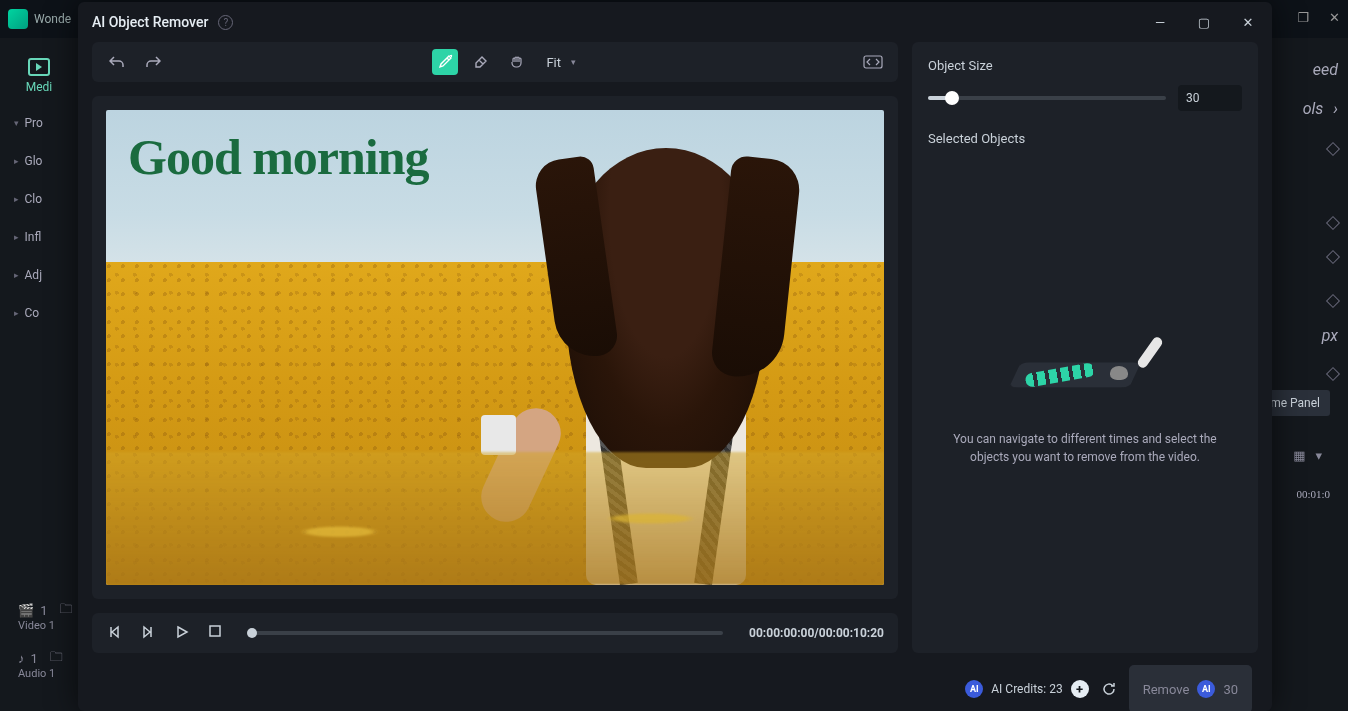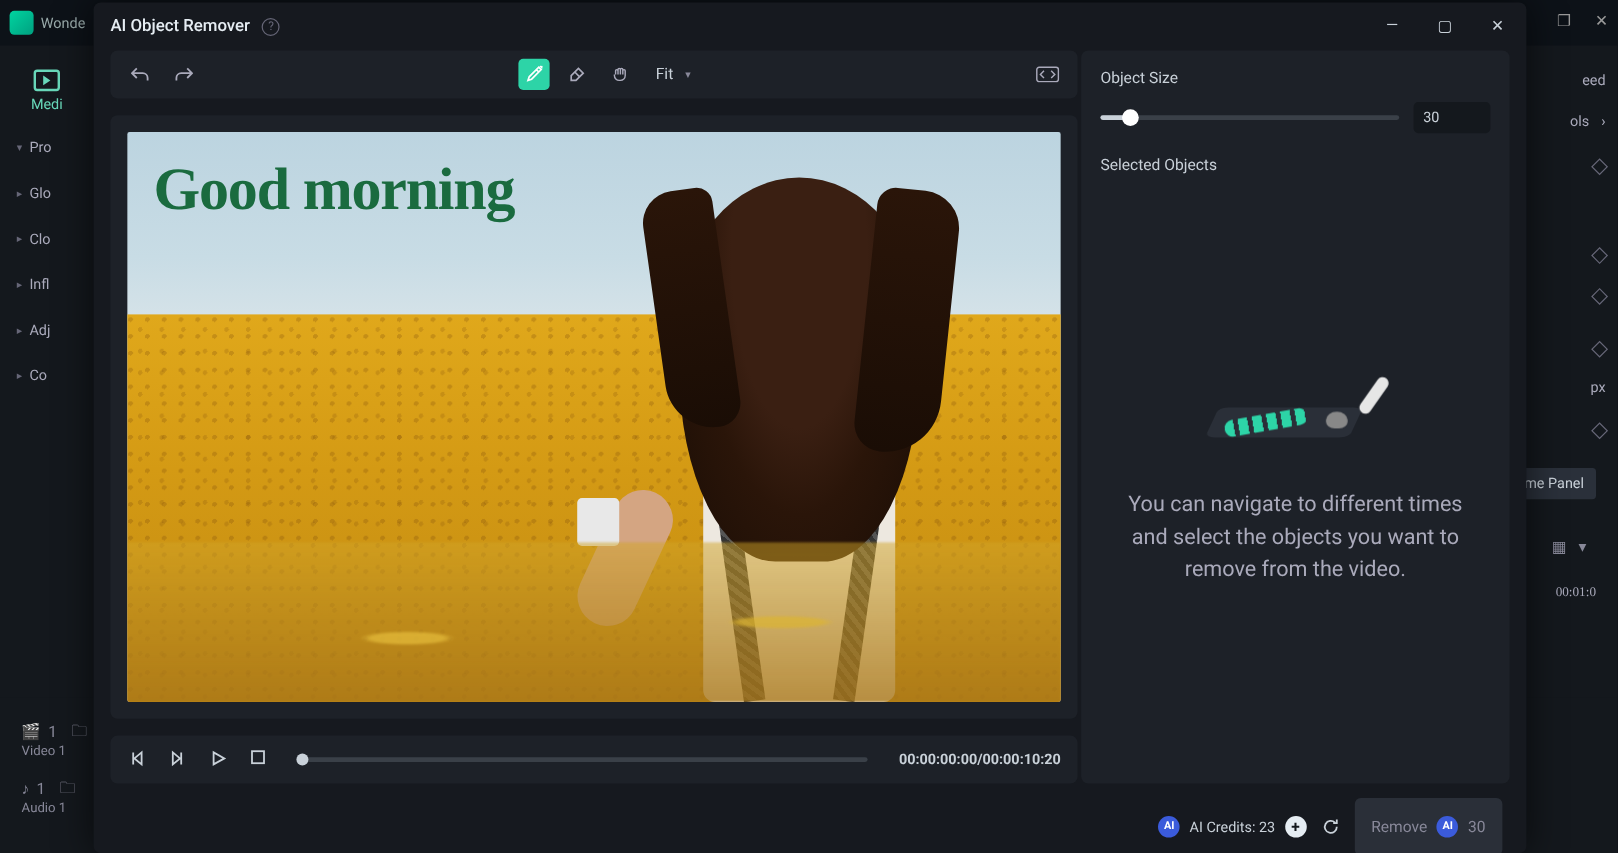--- a/index.html
+++ b/index.html
@@ -12,38 +12,38 @@
 .bg-title { color: #9aa; font-size: 12px; }
 .bg-right-controls { position: absolute; right: 8px; top: 10px; color: #999; display: flex; gap: 20px; }
 
 .bg-side { position: absolute; left: 0; top: 38px; width: 78px; bottom: 0; background: #14181d; }
 .bg-media { text-align: center; padding: 20px 0 10px; color: #68d7b9; font-size: 12px; }
 .bg-media-icon { width: 22px; height: 18px; margin: 0 auto 4px; border: 2px solid #68d7b9; border-radius: 3px; position: relative; }
 .bg-media-icon::after { content:""; position:absolute; left:50%; top:50%; transform:translate(-50%,-50%); border-left:6px solid #68d7b9; border-top:4px solid transparent; border-bottom:4px solid transparent; }
 .bg-side-item { padding: 12px 14px; color: #aab; font-size: 12px; display:flex; align-items:center; gap:6px; }
 .bg-chevron { font-size: 9px; color: #667; }
 
-.bg-right { position: absolute; right: 0; top: 38px; width: 82px; bottom: 0; background: #14181d; color: #aab; font-size: 12px; }
+.bg-right { position: absolute; right: 0; top: 38px; width: 82px; bottom: 0; background: #14181d; color: #aab; font-size: 16px; font-style: italic; }
 .bg-right-item { padding: 10px; display:flex; justify-content:space-between; align-items:center; }
 .diamond { width: 10px; height: 10px; border: 1px solid #667; transform: rotate(45deg); }
 
 .bg-bottom { position: absolute; left: 0; right: 0; bottom: 0; height: 130px; background: #14181d; }
 .bg-bottom-label { position: absolute; left: 18px; color: #889; font-size: 11px; }
 .bg-time-right { position: absolute; right: 18px; top: 488px; color: #aab; font-size: 11px; font-family: Liberation Serif, serif; }
 .frame-panel { position: absolute; right: 18px; top: 390px; background: #2a303a; padding: 6px 10px; border-radius: 3px; font-size: 12px; }
 
 
 .modal { position: absolute; left: 78px; top: 2px; width: 1194px; height: 709px; background: #16191f; border-radius: 6px; box-shadow: 0 0 30px rgba(0,0,0,.6); display: flex; flex-direction: column; }
 .modal-titlebar { height: 40px; display: flex; align-items: center; padding: 0 14px; }
 .modal-title { font-size: 14px; color: #e6edf3; font-weight: 500; margin-right: 10px; }
 .help-icon { width: 15px; height: 15px; border: 1px solid #667; border-radius: 50%; font-size: 10px; display: inline-flex; align-items: center; justify-content: center; color: #667; }
 .win-controls { margin-left: auto; display: flex; gap: 24px; color: #c9d1d9; }
 .win-btn { width: 20px; text-align: center; cursor: pointer; }
 
-.modal-body { flex: 1; display: flex; gap: 3px; padding: 0 14px 14px; min-height: 0; }
+.modal-body { flex: 1; display: flex; gap: 14px; padding: 0 14px 14px; min-height: 0; }
 
 
 .preview-panel { width: 806px; display: flex; flex-direction: column; }
 .preview-toolbar { height: 40px; background: #1d2128; border-radius: 6px; display: flex; align-items: center; padding: 0 12px; gap: 12px; margin-bottom: 14px; }
 .tb-group { display: flex; align-items: center; gap: 10px; }
 .tb-spacer { flex: 1; }
 .tb-btn { width: 26px; height: 26px; border-radius: 4px; display: flex; align-items: center; justify-content: center; cursor: pointer; color: #aab; }
 .tb-btn.active { background: #2dd4a7; color: #fff; }
 .zoom-select { background: transparent; color: #c9d1d9; padding: 4px 18px 4px 6px; border-radius: 4px; position: relative; cursor: pointer; display:flex; align-items:center; gap:10px; }
 .zoom-chevron { font-size: 9px; color:#889; }
@@ -86,21 +86,21 @@
 .slider-thumb { position: absolute; left: 10%; top: 50%; transform: translate(-50%,-50%); width: 14px; height: 14px; border-radius: 50%; background: #fff; }
 .num-input { width: 64px; padding: 6px 8px; background: #14181d; border: none; border-radius: 4px; color: #c9d1d9; font-size: 12px; text-align: left; }
 
 .empty-state { flex: 1; display: flex; flex-direction: column; align-items: center; justify-content: center; text-align: center; color: #aab; padding: 0 10px; }
 .empty-illus { width: 160px; height: 80px; margin-bottom: 20px; position: relative; }
 .es-surface { position:absolute; left:10px; bottom:10px; width:120px; height:50px; background:#2a2f38; transform: skewX(-25deg) rotateX(60deg); border-radius:8px; }
 .es-path { position:absolute; left:20px; bottom:28px; width:70px; height:14px; background: repeating-linear-gradient(90deg,#2dd4a7 0 8px,transparent 8px 12px); border-radius:7px; transform:rotate(-10deg); }
 .es-brush { position:absolute; right:10px; top:5px; width:50px; height:50px; }
 .es-brush::before { content:""; position:absolute; right:0; top:0; width:10px; height:35px; background:#e6e6e6; border-radius:5px; transform:rotate(35deg); }
 .es-brush::after { content:""; position:absolute; left:5px; bottom:5px; width:18px; height:14px; background:#888; border-radius:50% 50% 40% 40%; }
-.empty-text { font-size: 18px; line-height: 1.5; }
+.empty-text { font-size: 12px; line-height: 1.5; }
 
 
 .modal-footer { height: 44px; display: flex; align-items: center; justify-content: flex-end; padding: 0 20px; gap: 12px; }
 .credits { display: flex; align-items: center; gap: 8px; color: #c9d1d9; font-size: 12px; }
 .ai-badge { width: 18px; height: 18px; border-radius: 50%; background: #3b5bdb; color: #fff; font-size: 9px; font-weight: 700; display: inline-flex; align-items: center; justify-content: center; }
 .plus-badge { width: 18px; height: 18px; border-radius: 9px; background: #e6edf3; color: #14181d; font-size: 13px; font-weight: 700; display: inline-flex; align-items: center; justify-content: center; cursor:pointer; }
 .refresh-icon { cursor:pointer; color:#c9d1d9; }
 .remove-btn { background: #2a2f38; padding: 15px 14px; border-radius: 5px; display: flex; align-items: center; gap: 8px; font-size: 13px; color: #889; cursor: pointer; justify-content: flex-end; }
 
 svg { display: block; }

